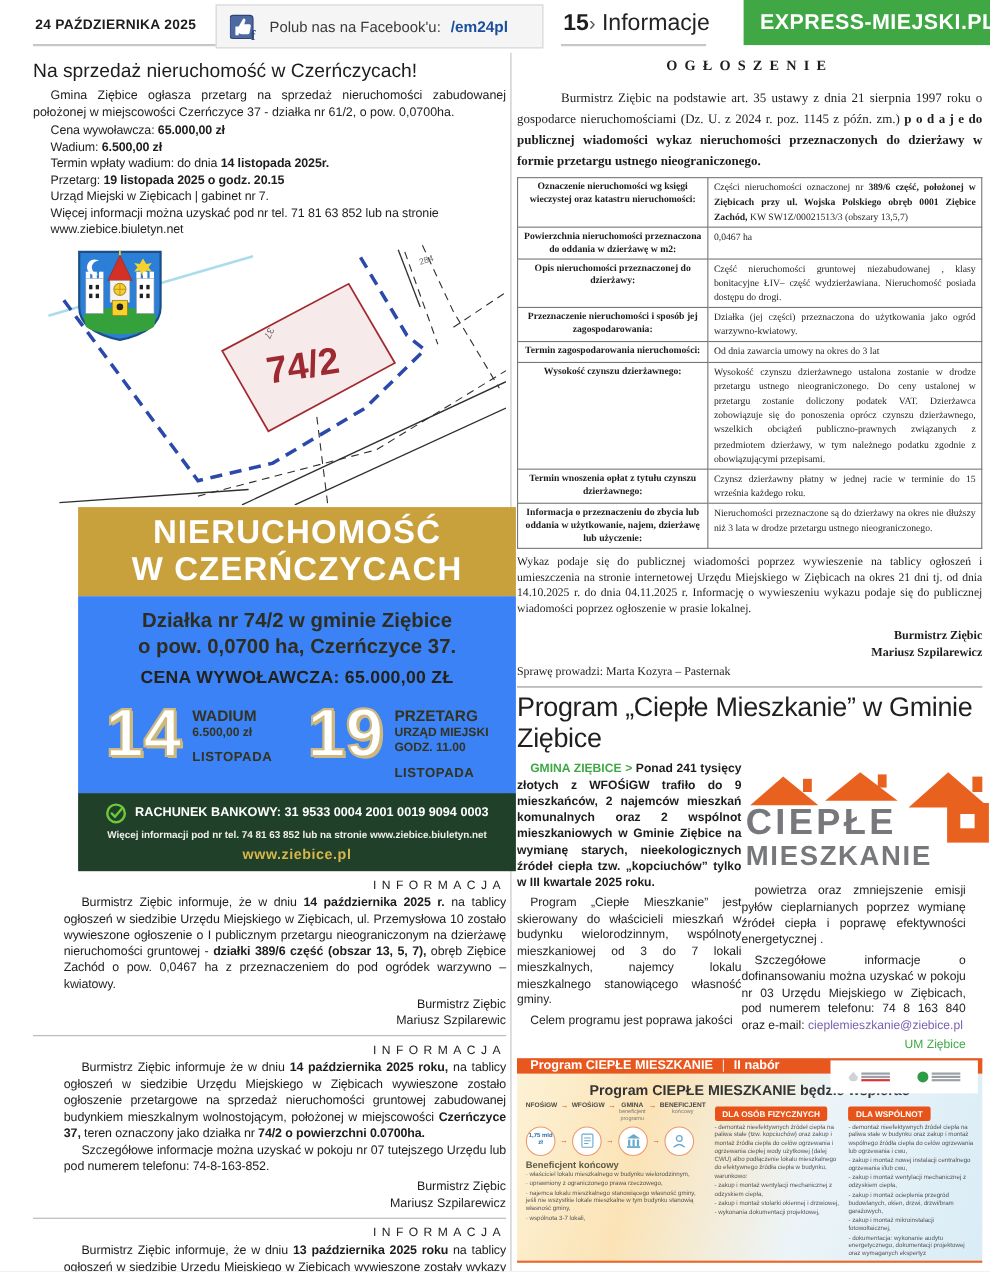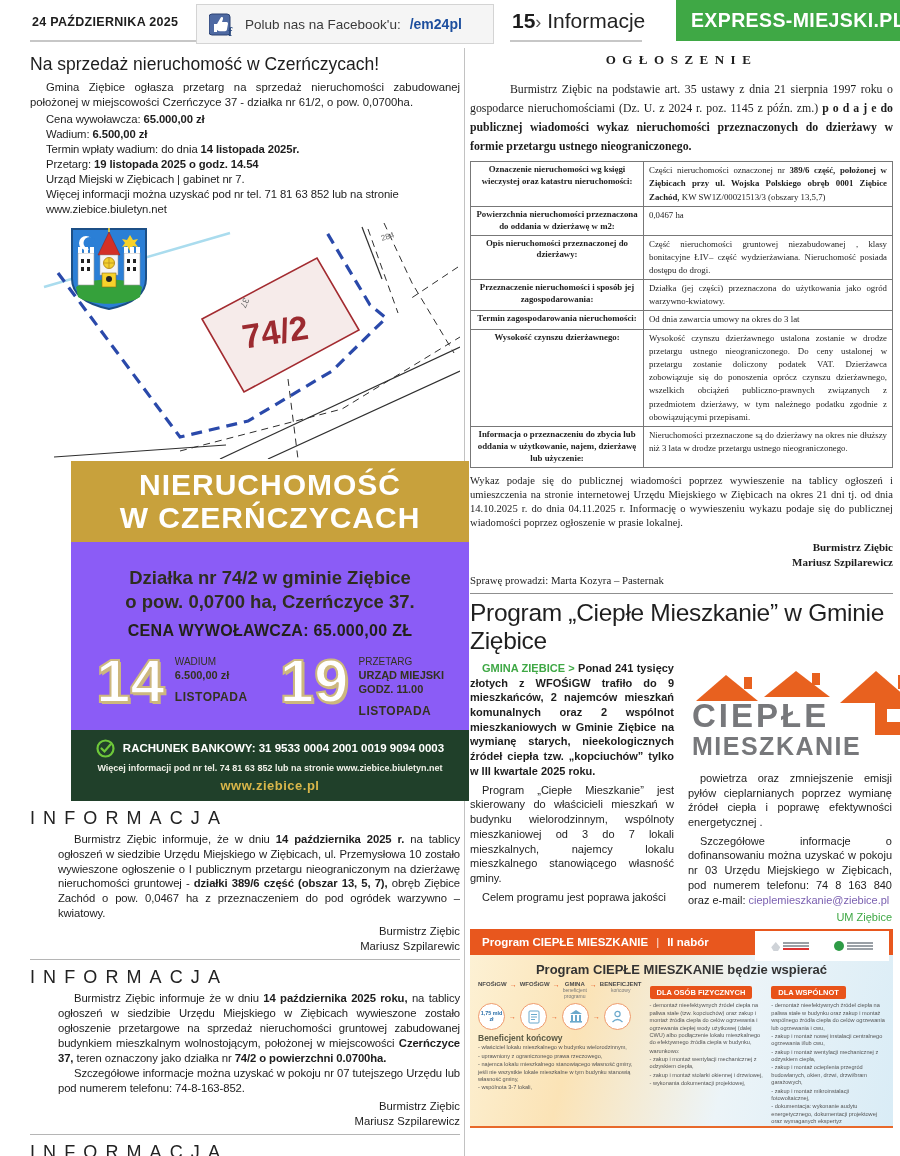--- a/index.html
+++ b/index.html
@@ -30,68 +30,68 @@
   .sale-intro{font-size:11.3px;line-height:1.3;text-align:justify;text-indent:16px;margin:0 0 3px;}
   .sale-line{font-size:11.3px;line-height:1.33;padding-left:16px;letter-spacing:-.1px;}
 
   .map-wrap{position:relative;height:238px;margin-top:4px;}
   .map-svg{position:absolute;inset:0;width:100%;height:100%;}
   .coa{position:absolute;left:40px;top:6px;width:78px;height:84px;}
 
   .flyer{width:398px;margin:2px 0 0 41px;}
   .flyer-banner{background:#c8a13c;color:#fff;text-align:center;font-weight:bold;
                 font-size:30px;letter-spacing:1px;line-height:1.1;padding:7px 0 8px;}
-  .flyer-body{background:#8b5cf6;text-align:center;padding:24px 0 12px;}
+  .flyer-body{background:#3b82f6;text-align:center;padding:10px 0 12px;}
   .flyer-sub{font-size:18.5px;font-weight:bold;color:#2e2e20;line-height:1.25;}
   .flyer-price{font-size:16px;font-weight:bold;color:#22221a;margin-top:9px;letter-spacing:.3px;}
   .dates{display:flex;justify-content:center;gap:32px;margin-top:12px;text-align:left;}
   .date-block{display:flex;gap:10px;align-items:flex-start;}
   .big-num{font-size:62px;line-height:.95;font-weight:bold;color:#fff;
            -webkit-text-stroke:2px #cdb87e;text-shadow:2px 2px 0 #cdb87e;}
-  .di-title{font-size:10px;font-weight:normal;color:#33331f;margin-top:4px;}
+  .di-title{font-size:14px;font-weight:bold;color:#33331f;margin-top:4px;}
   .di-l2,.di-l3{font-size:11px;font-weight:bold;color:#33331f;margin-top:2px;}
   .di-month{font-size:12px;font-weight:bold;color:#33331f;margin-top:9px;letter-spacing:.5px;}
   .flyer-footer{background:#20402a;color:#fff;text-align:center;padding:9px 6px 8px;}
   .bank-row{display:flex;align-items:center;justify-content:center;gap:8px;font-size:11.5px;font-weight:bold;}
   .more-row{font-size:9px;margin-top:5px;font-weight:bold;color:#f0f0e8;}
   .site-row{font-size:13px;font-weight:bold;color:#d9b64a;margin-top:5px;letter-spacing:.5px;text-align:center;}
 
   .inf{padding:7px 0 6px;}
   .inf+.inf{border-top:1px solid #b5b5b5;}
-  .inf-head{text-align:left;font-size:18px;letter-spacing:.45em;color:#222;margin-bottom:3px;}
+  .inf-head{text-align:right;font-size:11px;letter-spacing:.45em;color:#222;margin-bottom:3px;}
   .inf-p{font-size:11.3px;line-height:1.32;text-align:justify;text-indent:16px;letter-spacing:-.1px;margin-left:28px;}
   .inf-sig{font-size:11.3px;text-align:right;margin-top:3px;line-height:1.3;}
 
   
   .col-right{position:absolute;left:470px;top:46px;width:423px;}
   .serif{font-family:"Liberation Serif",serif;}
   .og-head{text-align:center;font-weight:bold;font-size:13px;letter-spacing:.5em;margin:6px 0 8px;}
   .og-intro{font-size:11.8px;line-height:1.62;text-align:justify;text-indent:40px;margin-bottom:5px;}
   .og-table{width:100%;border-collapse:collapse;font-size:8.8px;}
   .og-table td{border:1px solid #777;vertical-align:top;padding:2px 5px;}
   .og-table .lbl{width:41%;font-weight:bold;text-align:center;line-height:1.35;}
   .og-table .val{line-height:1.5;text-align:justify;}
   .og-outro{font-size:10.6px;line-height:1.32;text-align:justify;margin-top:6px;}
   .og-sig{font-size:11px;font-weight:bold;text-align:right;margin-top:9px;line-height:1.35;}
   .og-clerk{font-size:10.8px;margin-top:4px;}
 
   .sep{border:none;border-top:1px solid #8f8f8f;margin:7px 0 0;}
 
   .cm-headline{font-size:24.5px;font-weight:400;color:#1f1f1f;margin:5px 0 6px;letter-spacing:-.3px;}
-  .cm-cols{display:flex;gap:14px;}
+  .cm-cols{display:flex;}
   .cm-col{width:204px;}
   .cm-p{font-size:11px;line-height:1.34;text-align:justify;text-indent:12px;margin:0 0 4px;}
   .cm-lead{font-weight:bold;}
   .cm-byline{text-align:right;color:#3fa845;font-size:11px;margin-top:2px;}
   .cm-logo{width:225px;height:96px;margin:2px 0 8px 4px;}
 
   
   .ig{position:relative;margin-top:6px;border-bottom:2px solid #e8692b;
       background:linear-gradient(105deg,#fdf2d6 0%,#fbe3b6 28%,#ecf4f8 62%,#d9ecf6 100%);}
-  .ig-bar{height:26px;background:#e8571e;display:flex;align-items:center;gap:8px;padding-left:12px;}
+  .ig-bar{height:14px;background:#e8571e;display:flex;align-items:center;gap:8px;padding-left:12px;}
   .ig-bar-title{color:#fff;font-weight:bold;font-size:11.5px;}
   .ig-bar-div{color:#fff;font-size:11.5px;opacity:.85;}
   .ig-bar-ed{color:#fff;font-weight:bold;font-size:11.5px;}
   .ig-logos{position:absolute;top:2px;right:4px;width:126px;height:30px;background:#fff;
             display:flex;align-items:center;justify-content:space-around;padding:0 4px;}
   .mini-logo{display:flex;align-items:center;gap:3px;}
   .ml-lines{display:flex;flex-direction:column;gap:1px;}
   .ml-lines i{display:block;width:26px;height:2px;background:#9aa0a6;}
   .ml-red{background:#d33 !important;}
   .ml-eagle{width:9px;height:9px;background:#cfd3d8;clip-path:polygon(50% 0,100% 60%,75% 100%,25% 100%,0 60%);}
@@ -142,21 +142,21 @@
 
   <div class="vline"></div>
 
   <div class="col-left">
 
     <div class="sale-title">Na sprzedaż nieruchomość w Czerńczycach!</div>
     <p class="sale-intro">Gmina Ziębice ogłasza przetarg na sprzedaż nieruchomości zabudowanej położonej w miejscowości Czerńczyce 37 - działka nr 61/2, o pow. 0,0700ha.</p>
     <div class="sale-line"><span>Cena wywoławcza: </span><span class="seg-b">65.000,00 zł</span></div>
     <div class="sale-line"><span>Wadium: </span><span class="seg-b">6.500,00 zł</span></div>
     <div class="sale-line"><span>Termin wpłaty wadium: do dnia </span><span class="seg-b">14 listopada 2025r.</span></div>
-    <div class="sale-line"><span>Przetarg:  </span><span class="seg-b">19 listopada 2025 o godz. 14.54</span></div>
+    <div class="sale-line"><span>Przetarg:  </span><span class="seg-b">19 listopada 2025 o godz. 20.15</span></div>
     <div class="sale-line"><span>Urząd Miejski w Ziębicach | gabinet nr 7.</span></div>
     <div class="sale-line"><span>Więcej informacji można uzyskać pod nr tel. 71 81 63 852 lub na stronie www.ziebice.biuletyn.net</span></div>
 
     <div class="map-wrap">
       <svg class="map-svg" viewBox="0 0 430 238" preserveAspectRatio="none">
         <rect width="430" height="238" fill="#fff"></rect>
         <line x1="14" y1="66" x2="200" y2="12" stroke="#aadcee" stroke-width="2.5"></line>
         <g stroke="#2a49aa" stroke-width="3.2" fill="none" stroke-dasharray="11 7">
           <path d="M88 20 L118 13"></path>
           <path d="M28 52 L150 216 L218 200 L302 150 L356 97 L340 84 L296 10"></path>
@@ -306,20 +306,24 @@
           </tr>
           <tr>
             <td class="lbl">Termin zagospodarowania nieruchomości:</td>
             <td class="val"><span>Od dnia zawarcia umowy na okres do 3 lat</span></td>
           </tr>
           <tr>
             <td class="lbl">Wysokość czynszu dzierżawnego:</td>
             <td class="val"><span>Wysokość czynszu dzierżawnego ustalona zostanie w drodze przetargu ustnego nieograniczonego. Do ceny ustalonej w przetargu zostanie doliczony podatek VAT. Dzierżawca zobowiązuje się do ponoszenia oprócz czynszu dzierżawnego, wszelkich obciążeń publiczno-prawnych związanych z przedmiotem dzierżawy, w tym należnego podatku zgodnie z obowiązującymi przepisami.</span></td>
           </tr>
           <tr>
+            <td class="lbl">Termin wnoszenia opłat z tytułu czynszu dzierżawnego:</td>
+            <td class="val"><span>Czynsz dzierżawny płatny w jednej racie w terminie do 15 września każdego roku.</span></td>
+          </tr>
+          <tr>
             <td class="lbl">Informacja o przeznaczeniu do zbycia lub oddania w użytkowanie, najem, dzierżawę lub użyczenie:</td>
             <td class="val"><span>Nieruchomości przeznaczone są do dzierżawy na okres nie dłuższy niż 3 lata w drodze przetargu ustnego nieograniczonego.</span></td>
           </tr>
         </tbody>
       </table>
 
       <p class="og-outro">Wykaz podaje się do publicznej wiadomości poprzez wywieszenie na tablicy ogłoszeń i umieszczenia na stronie internetowej Urzędu Miejskiego w Ziębicach na okres 21 dni tj. od dnia 14.10.2025 r. do dnia 04.11.2025 r. Informację o wywieszeniu wykazu podaje się do publicznej wiadomości poprzez ogłoszenie w prasie lokalnej.</p>
       <div class="og-sig">
         <div>Burmistrz Ziębic</div>
         <div>Mariusz Szpilarewicz</div>

